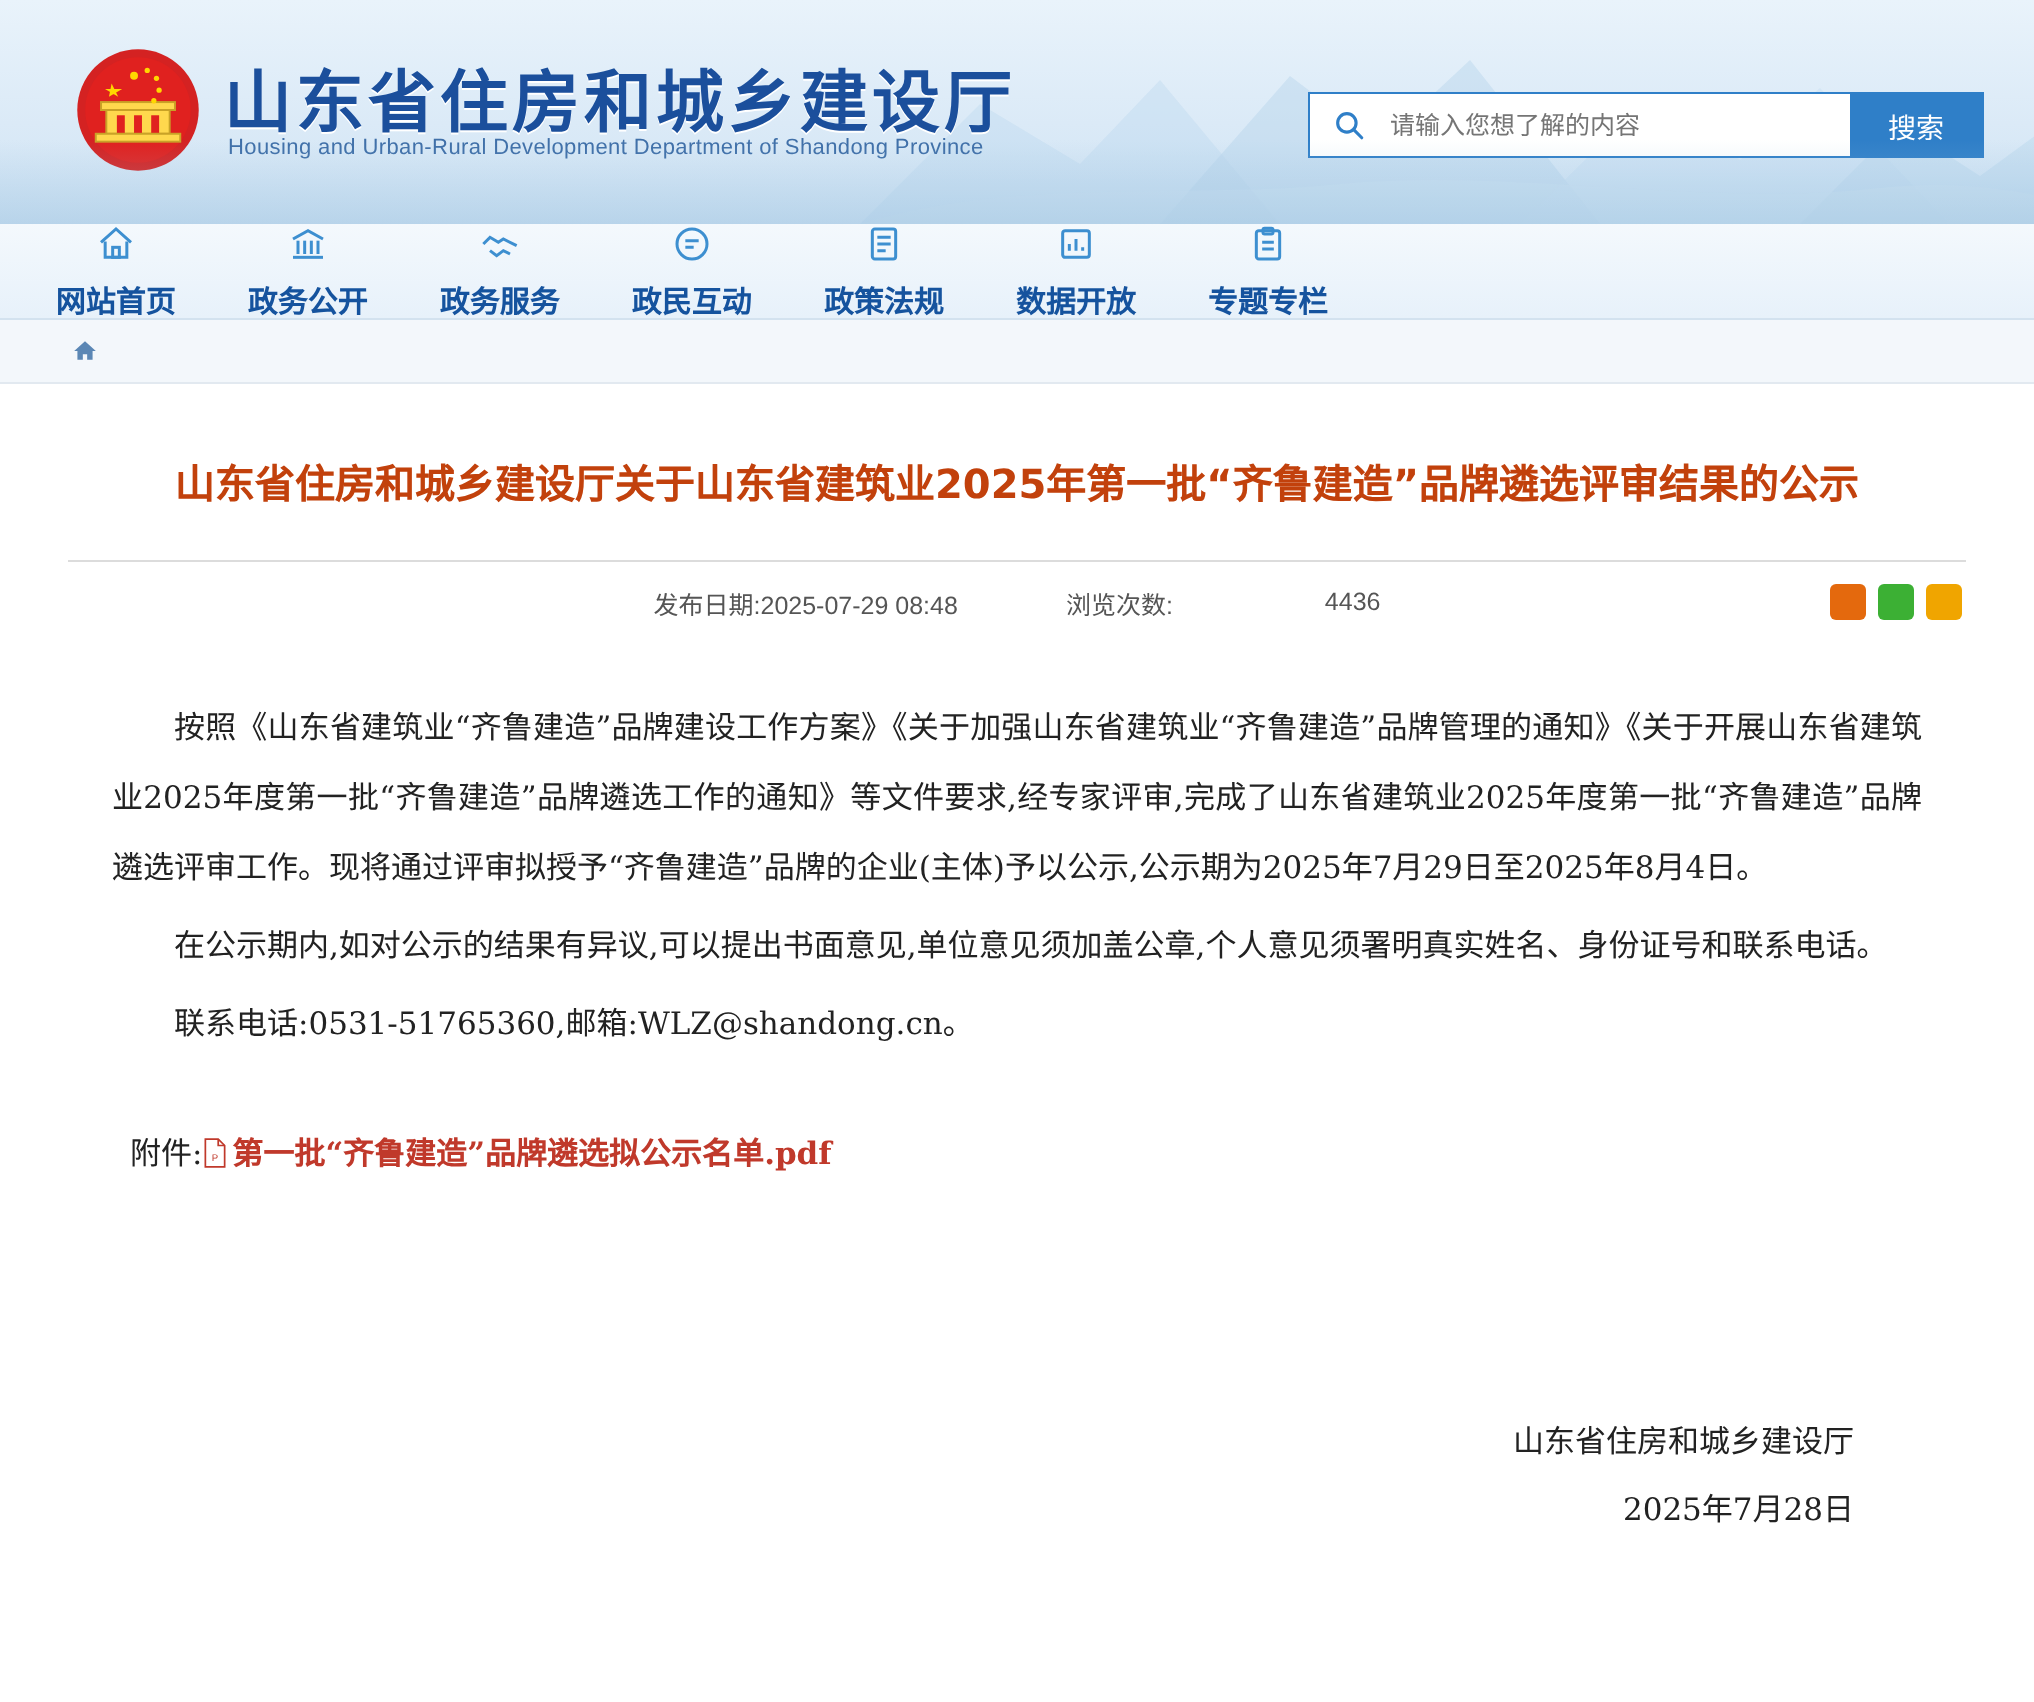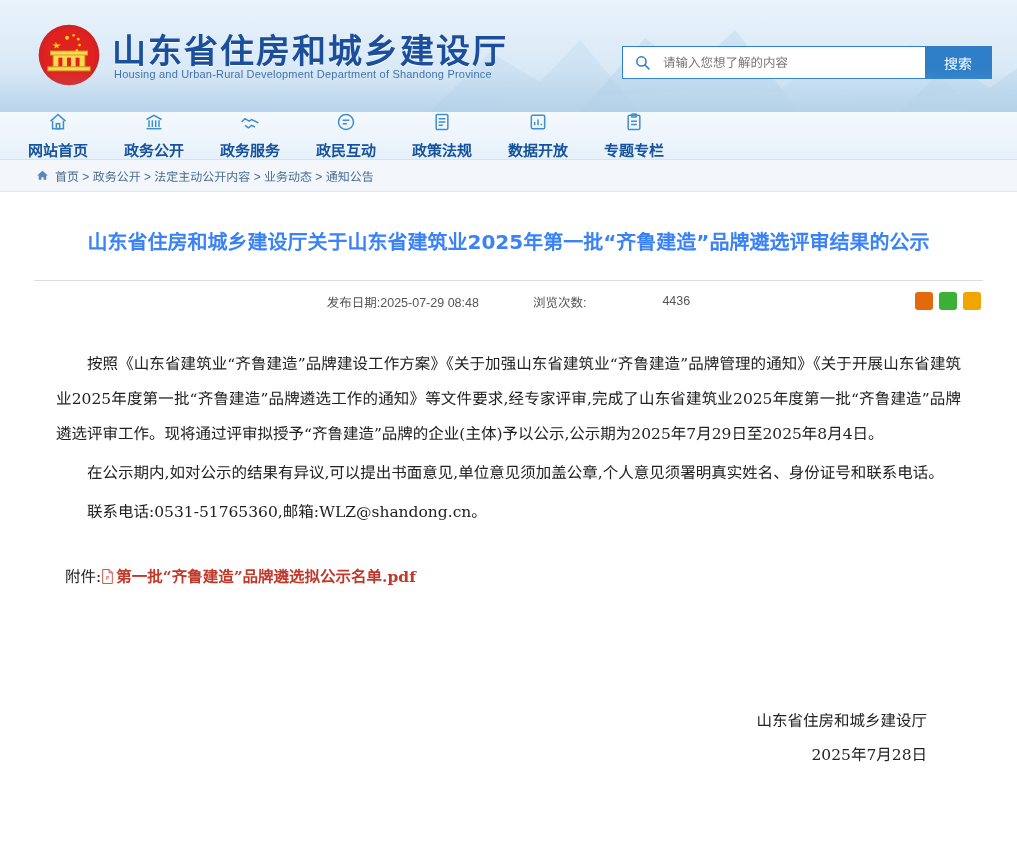--- a/index.html
+++ b/index.html
@@ -47,21 +47,21 @@
     left: 114px; top: 68px;
     font-size: 11px;
     color: #3f6fa8;
     letter-spacing: .2px;
   }
 
   
   .search-box {
     position: absolute;
     right: 25px; top: 46px;
-    width: 370px; height: 33px;
+    width: 338px; height: 33px;
     display: flex;
     border: 1px solid #2f7fc8;
     background: #fff;
     justify-content: center;
   }
   .search-icon-wrap {
     width: 38px;
     display: flex; align-items: center; justify-content: center;
   }
   .search-input {
@@ -124,21 +124,21 @@
   
   .main {
     padding: 0 34px;
     background: #fff;
   }
   .article-title {
     margin: 34px 0 16px 0;
     font-size: 20px;
     line-height: 32px;
     text-align: center;
-    color: #3b82f6;
+    color: #c2410c;
     font-weight: bold;
     font-family: "DejaVu Sans", "Liberation Sans", sans-serif;
   }
   .title-rule {
     margin-top: 22px;
     border-top: 1px solid #dcdcdc;
   }
   .meta {
     position: relative;
     height: 40px;
@@ -309,21 +309,20 @@
       <path d="M8.5 11 h7 M8.5 15 h7"></path>
     </svg>
     <span class="label">专题专栏</span>
   </div>
 </div>
 
 <div class="breadcrumb">
   <svg class="home-ico" width="13" height="13" viewBox="0 0 24 24" fill="#5b87b5">
     <path d="M12 3 L22 12 H19 V20 H14 V15 H10 V20 H5 V12 H2 Z"></path>
   </svg>
-  <span class="bc-text">首页 &gt; 政务公开 &gt; 法定主动公开内容 &gt; 业务动态 &gt; 通知公告</span>
 </div>
 
 <div class="main">
 
   <h1 class="article-title">山东省住房和城乡建设厅关于山东省建筑业2025年第一批“齐鲁建造”品牌遴选评审结果的公示</h1>
   <div class="title-rule"></div>
 
   <div class="meta">
     <span>发布日期:2025-07-29 08:48</span>
     <span>浏览次数:</span>

